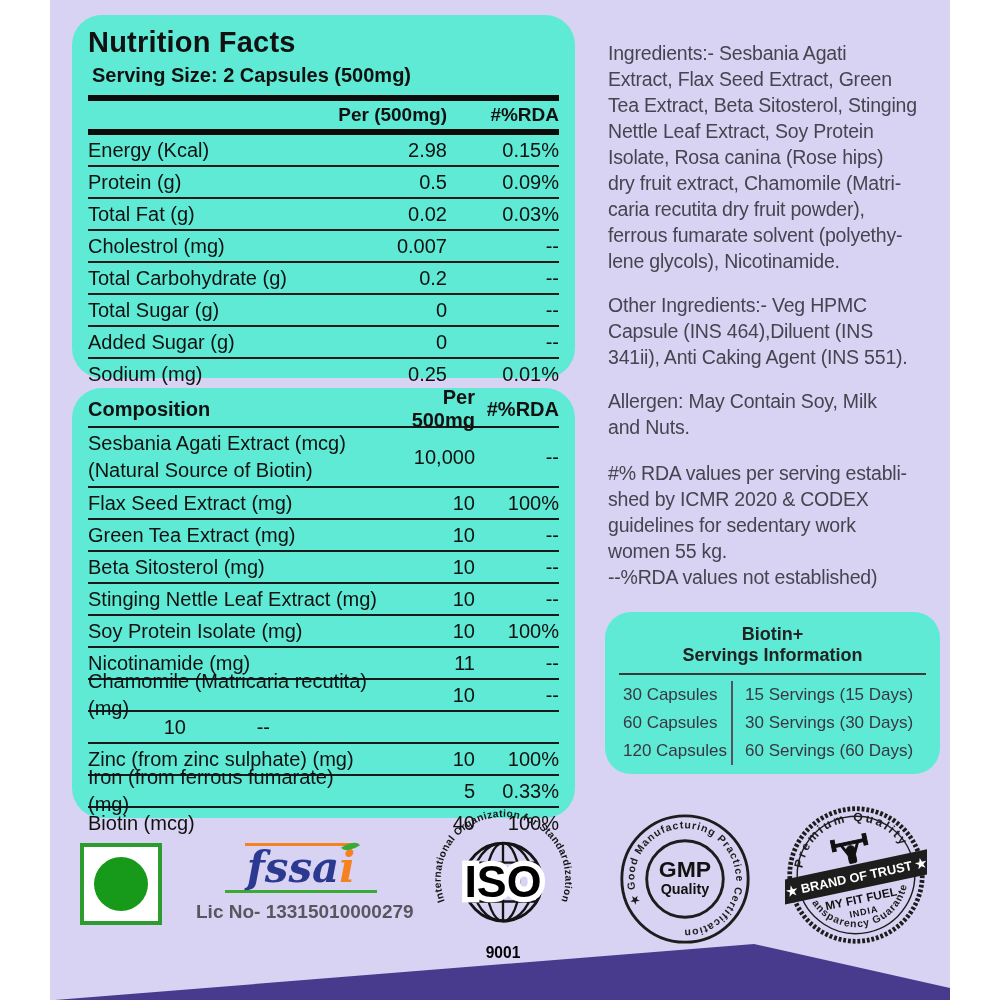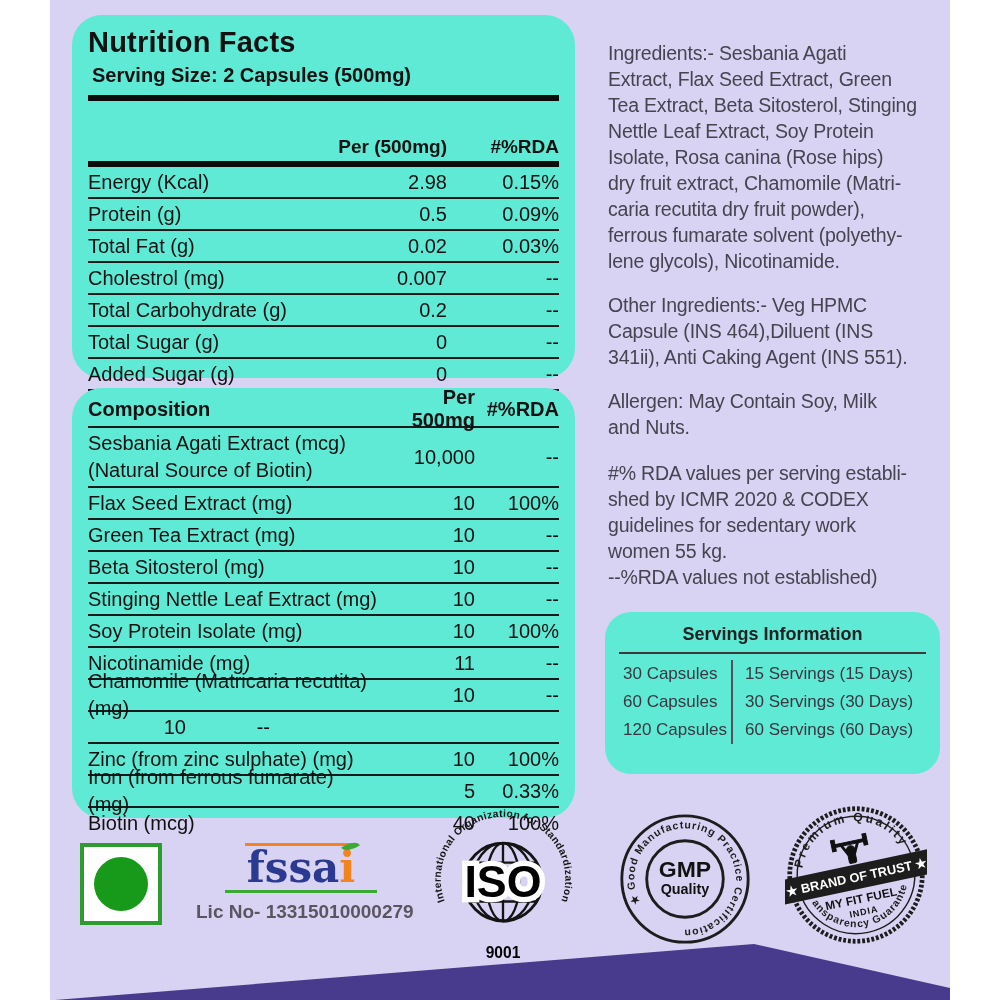--- a/index.html
+++ b/index.html
@@ -16,21 +16,21 @@
   .panel-nutrition{left:72px;top:15px;width:503px;height:363px;}
   .panel-composition{left:72px;top:388px;width:503px;height:430px;}
   .panel-servings{left:605px;top:612px;width:335px;height:162px;border-radius:26px;}
 
   
   .nf-inner{padding:10px 16px 0 16px;}
   .nf-title{font-size:29px;font-weight:800;letter-spacing:0.2px;line-height:34px;}
   .nf-serving{font-size:20px;font-weight:700;margin-top:4px;line-height:24px;padding-left:4px;}
   .bar{height:6px;background:#0c0c0c;margin-top:8px;}
   .bar2{height:6px;background:#0c0c0c;}
-  .nhead{display:flex;align-items:center;height:28px;font-weight:700;font-size:19px;margin-top:32px;}
+  .nhead{display:flex;align-items:center;height:28px;font-weight:700;font-size:19px;}
   .nrow{display:flex;align-items:center;height:30px;font-size:20px;border-bottom:2px solid #1a1a1a;justify-content:space-between;}
   .nrow:last-child{border-bottom:none;}
   .nname{flex:1;}
   .nper{width:115px;text-align:right;}
   .nrda{width:112px;text-align:right;}
 
   
   .cp-inner{padding:4px 16px 0 16px;}
   .chead{display:flex;align-items:center;height:34px;font-weight:700;font-size:20px;border-bottom:2px solid #1a1a1a;}
   .crow{display:flex;align-items:center;height:30px;font-size:20px;border-bottom:2px solid #1a1a1a;}
@@ -51,21 +51,21 @@
   .srow{display:flex;font-size:17px;color:#3a3742;line-height:28px;}
   .scap{width:108px;padding-left:18px;}
   .ssrv{flex:1;border-left:2px solid #55525e;padding-left:12px;}
 
   
   .veg{position:absolute;left:80px;top:843px;width:74px;height:74px;border:4px solid #2d9c2f;background:#fff;}
   .veg-dot{width:54px;height:54px;border-radius:50%;background:#17991a;margin:10px auto;}
 
   .fssai-block{position:absolute;left:196px;top:843px;width:210px;text-align:center;}
   .fssai-topline{width:112px;height:3px;background:#f5821f;margin:0 auto;}
-  .fssai-word{font-family:"DejaVu Serif", serif;font-weight:700;
+  .fssai-word{font-family:"DejaVu Serif", serif;font-style:italic;font-weight:700;
     font-size:42px;line-height:44px;color:#2b3990;position:relative;display:inline-block;}
   .fssai-i{color:#f5821f;}
   .fssai-leaf{position:absolute;right:-4px;top:-4px;width:17px;height:9px;background:#3aaa35;
     border-radius:0 100% 0 100%;transform:rotate(-35deg);}
   .fssai-underline{width:152px;height:3px;background:#3aaa35;margin:0 auto;}
   .fssai-lic{margin-top:8px;font-weight:700;font-size:19px;color:#5b5561;white-space:nowrap;}
 
   .iso-block{position:absolute;left:430px;top:806px;width:146px;}
   .gmp-block{position:absolute;left:618px;top:812px;width:134px;}
   .trust-block{position:absolute;left:785px;top:804px;width:142px;}
@@ -219,20 +219,21 @@
 <div class="para" style="top:388px;">Allergen: May Contain Soy, Milk
 and Nuts.</div>
 <div class="para" style="top:460px;">#% RDA values per serving establi-
 shed by ICMR 2020 &amp; CODEX
 guidelines for sedentary work
 women  55 kg.
 --%RDA values not established)</div>
 
 <div class="panel panel-servings">
   <div class="sv-title">
+    <div>Biotin+</div>
     <div>Servings Information</div>
   </div>
   <div class="sv-divider"></div>
   <div class="srow">
     <span class="scap">30 Capsules</span>
     <span class="ssrv">15 Servings  (15 Days)</span>
   </div>
   <div class="srow">
     <span class="scap">60 Capsules</span>
     <span class="ssrv">30 Servings (30 Days)</span>

